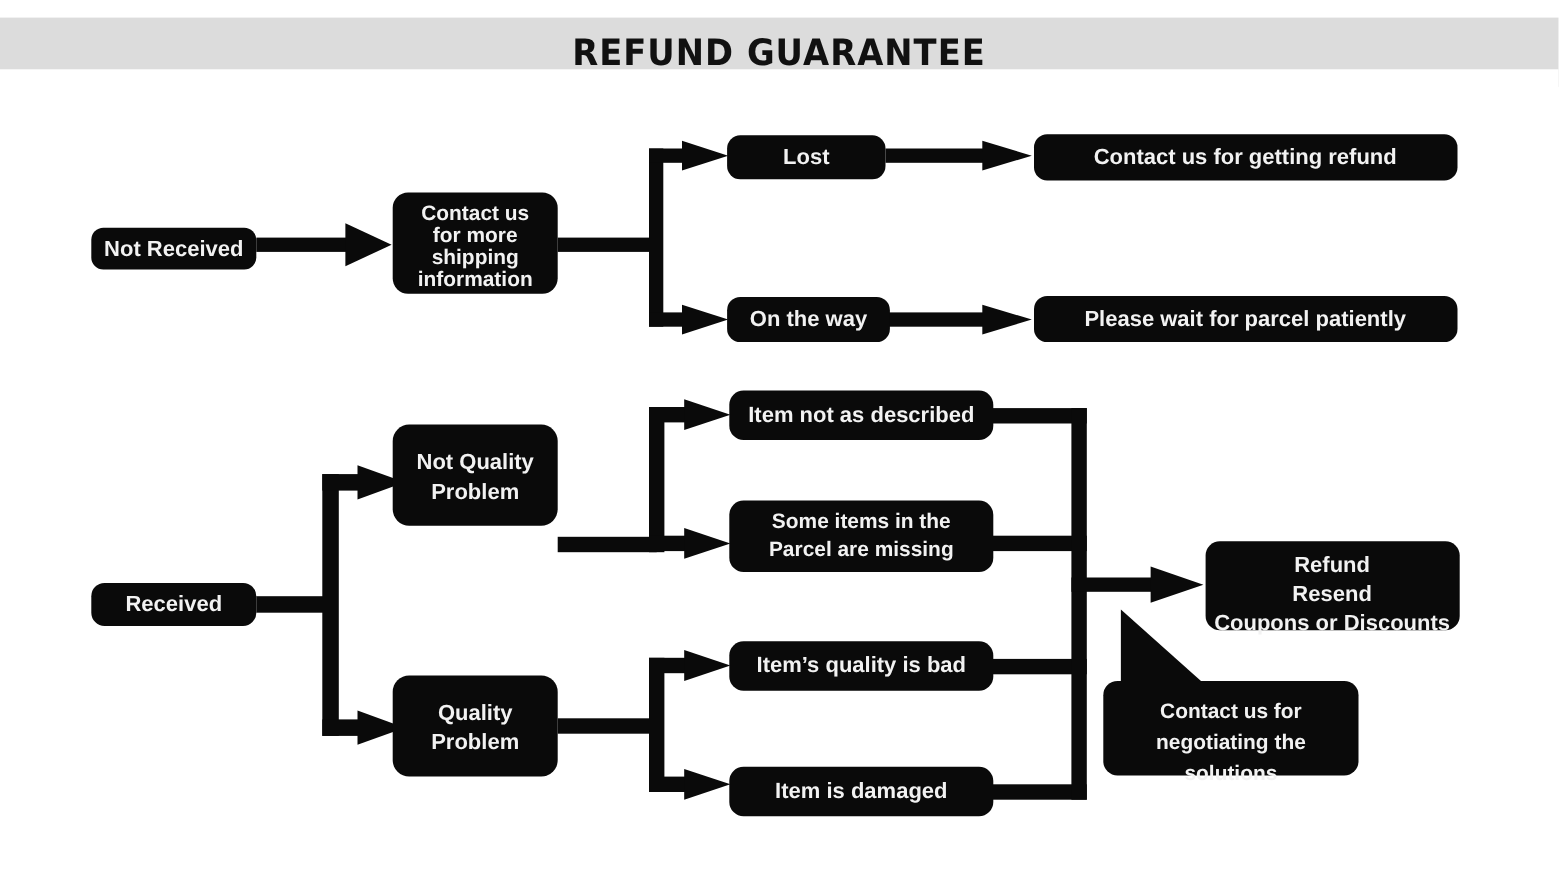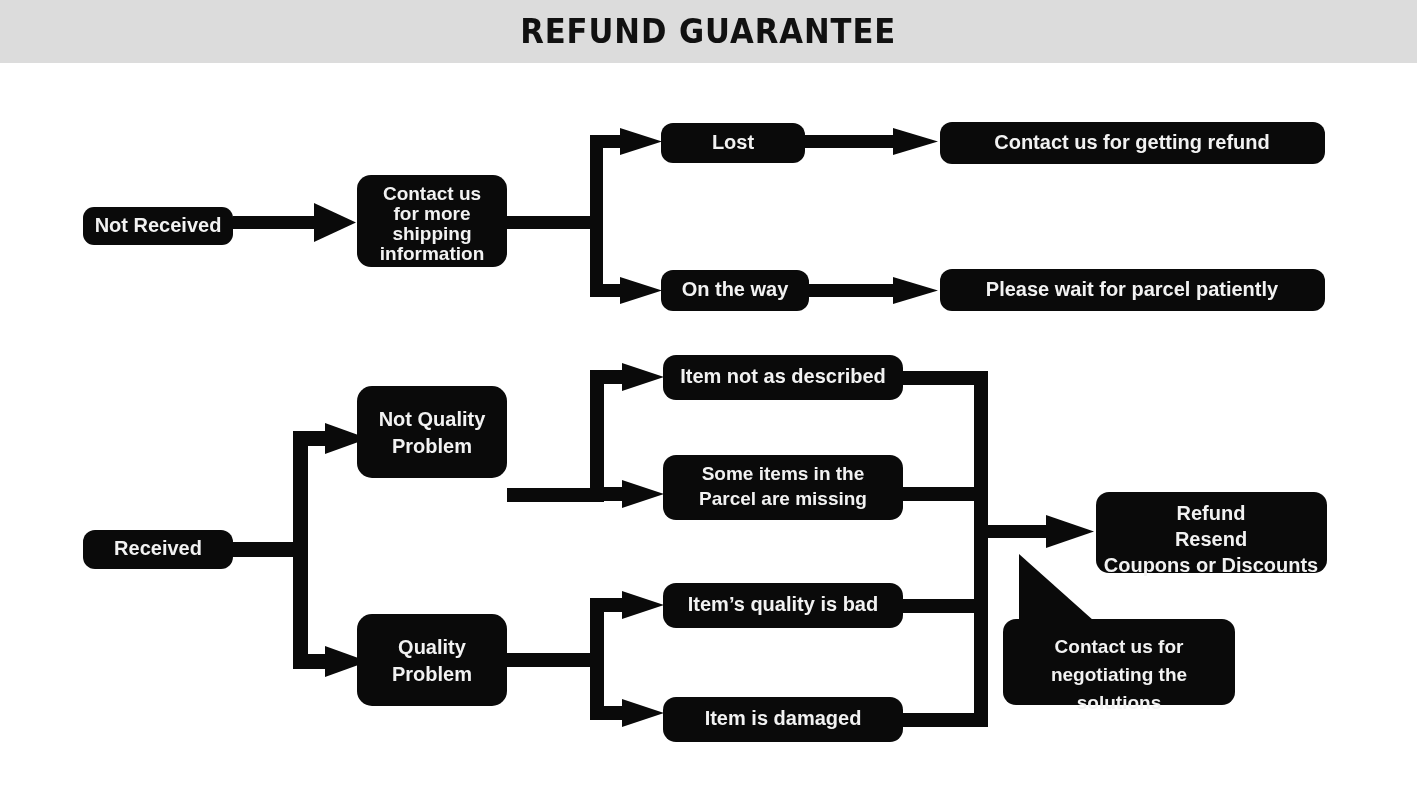--- a/index.html
+++ b/index.html
@@ -18,21 +18,21 @@
   #page {
     position: relative;
     width: 1417px;
     height: 794px;
     background: #ffffff;
   }
   
   #title-bar {
     position: absolute;
     left: 0;
-    top: 0;
+    top: 16px;
     width: 1417px;
     height: 63px;
     background: #dcdcdc;
     display: flex;
     align-items: center;
     justify-content: center;
   }
   #title-text {
     font-family: "DejaVu Sans", sans-serif;
     font-size: 33px;

